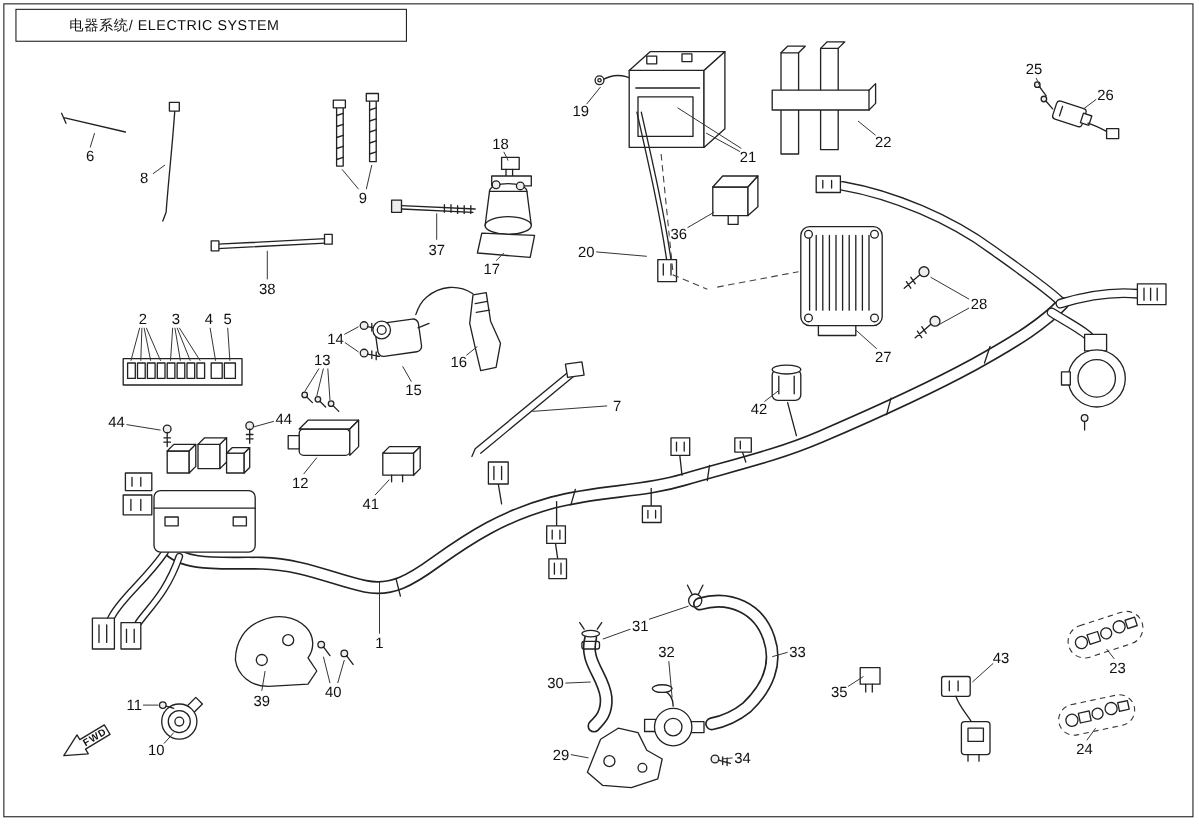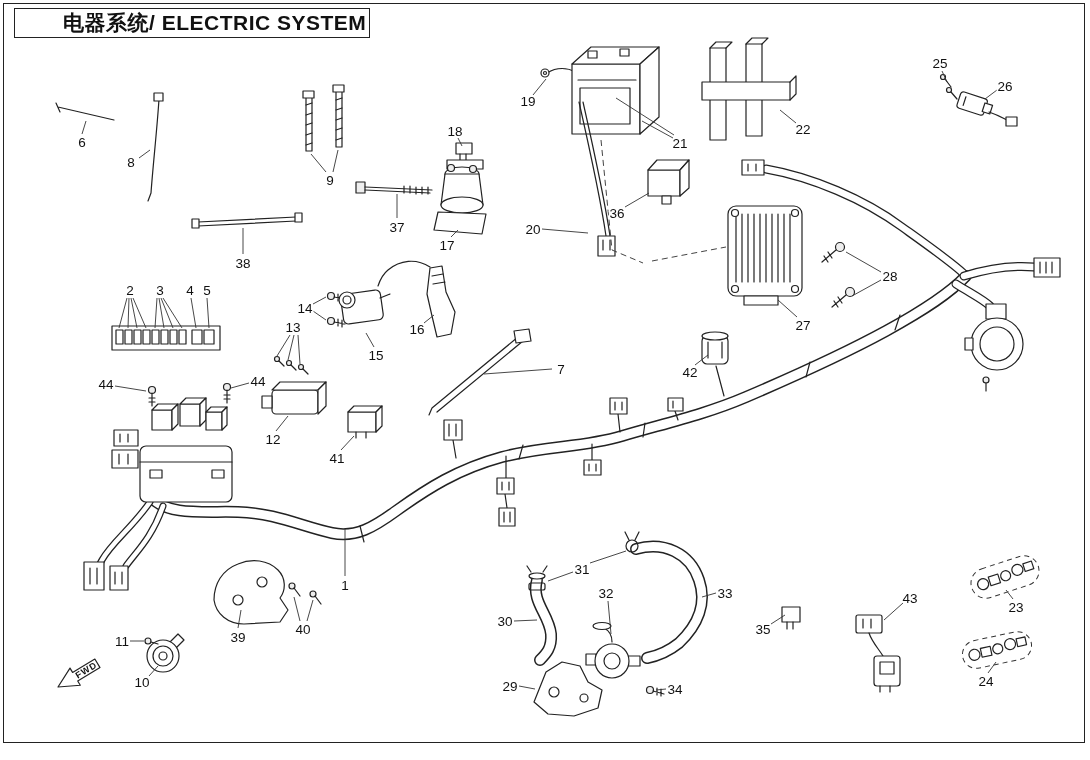--- a/index.html
+++ b/index.html
@@ -3,21 +3,21 @@
 <meta charset="utf-8">
 <style>
   html,body{margin:0;padding:0;background:#fff;}
   .page{position:relative;width:1090px;height:760px;background:#fff;overflow:hidden;
         font-family:"Liberation Sans",sans-serif;}
   .frame{position:absolute;left:3px;top:3px;width:1082px;height:740px;
          border:1.5px solid #222;box-sizing:border-box;}
   .title-box{position:absolute;left:14px;top:8px;width:356px;height:30px;
              border:1.6px solid #222;background:#fff;box-sizing:border-box;
              display:flex;align-items:center;padding-left:48px;z-index:5;}
-  .title-box span{font-size:21px;font-weight:bold;color:#111;letter-spacing:.5px;
+  .title-box span{font-size:13px;font-weight:normal;color:#111;letter-spacing:.5px;
                   white-space:nowrap;}
   svg.canvas{position:absolute;left:0;top:0;}
   .ln{fill:none;stroke:#222;stroke-width:1.2;stroke-linecap:round;stroke-linejoin:round;}
   .fl{fill:#fff;stroke:#222;stroke-width:1.2;stroke-linejoin:round;}
   .flg{fill:#eee;stroke:#222;stroke-width:1.2;stroke-linejoin:round;}
   .tube-o{fill:none;stroke:#222;stroke-width:12;stroke-linecap:round;}
   .tube-i{fill:none;stroke:#fff;stroke-width:9;stroke-linecap:round;}
   .t2o{fill:none;stroke:#222;stroke-width:9;stroke-linecap:round;}
   .t2i{fill:none;stroke:#fff;stroke-width:6.5;stroke-linecap:round;}
   .t3o{fill:none;stroke:#222;stroke-width:7;stroke-linecap:round;}

